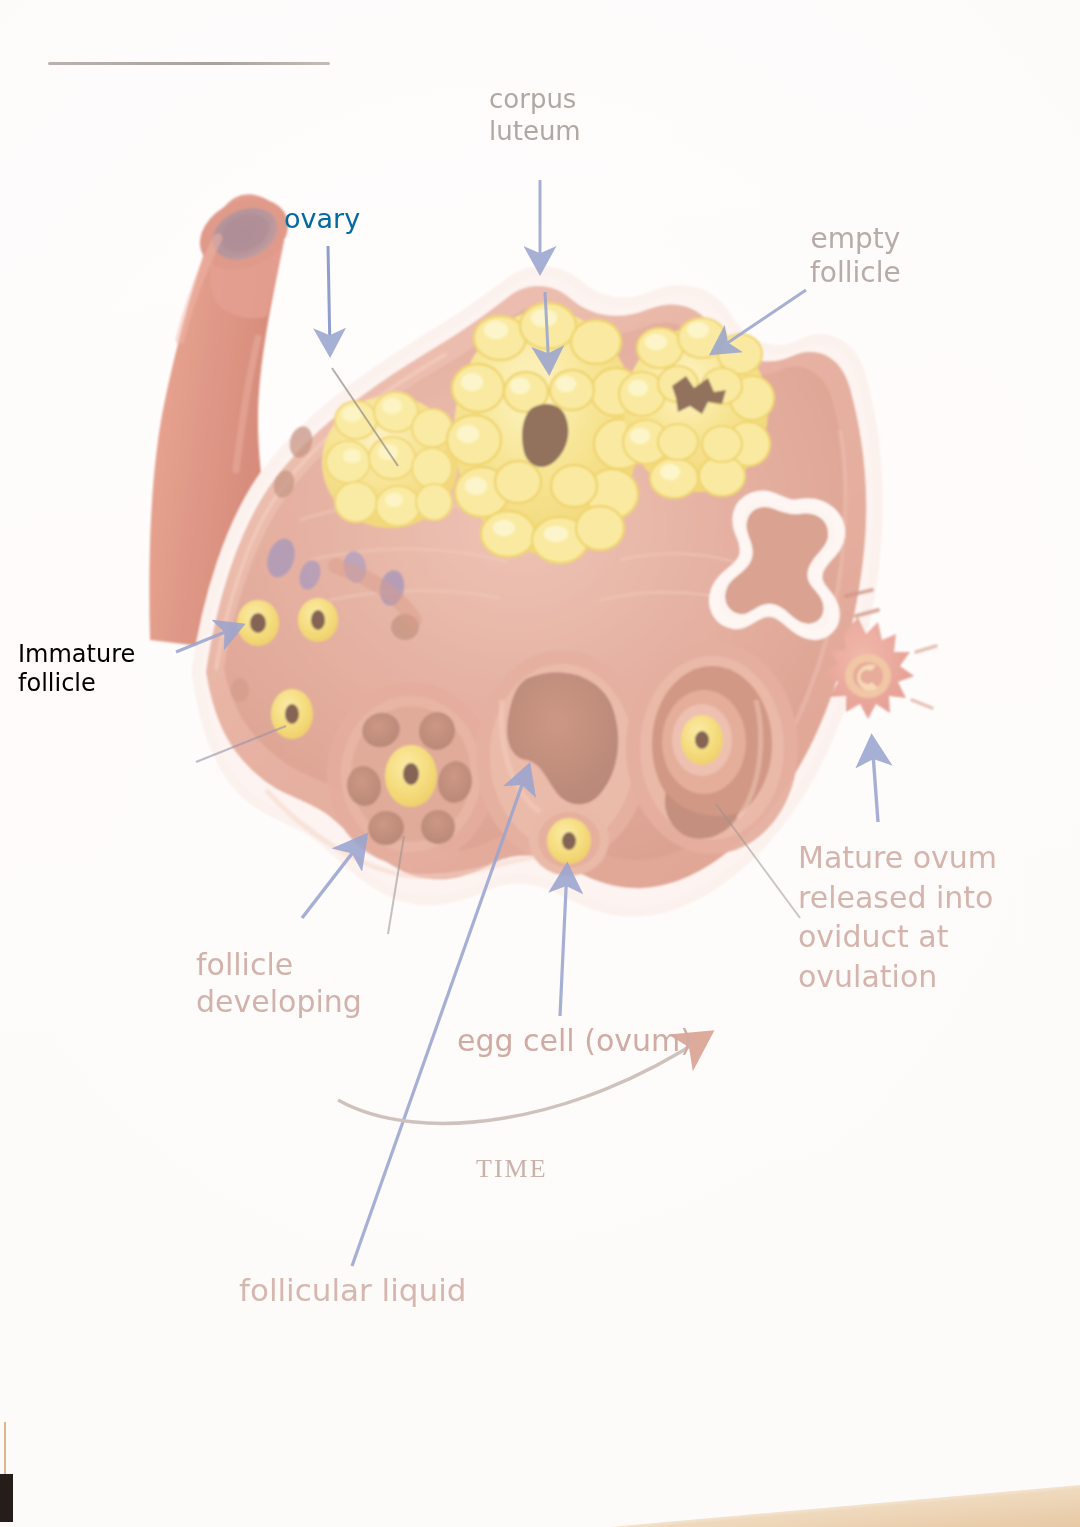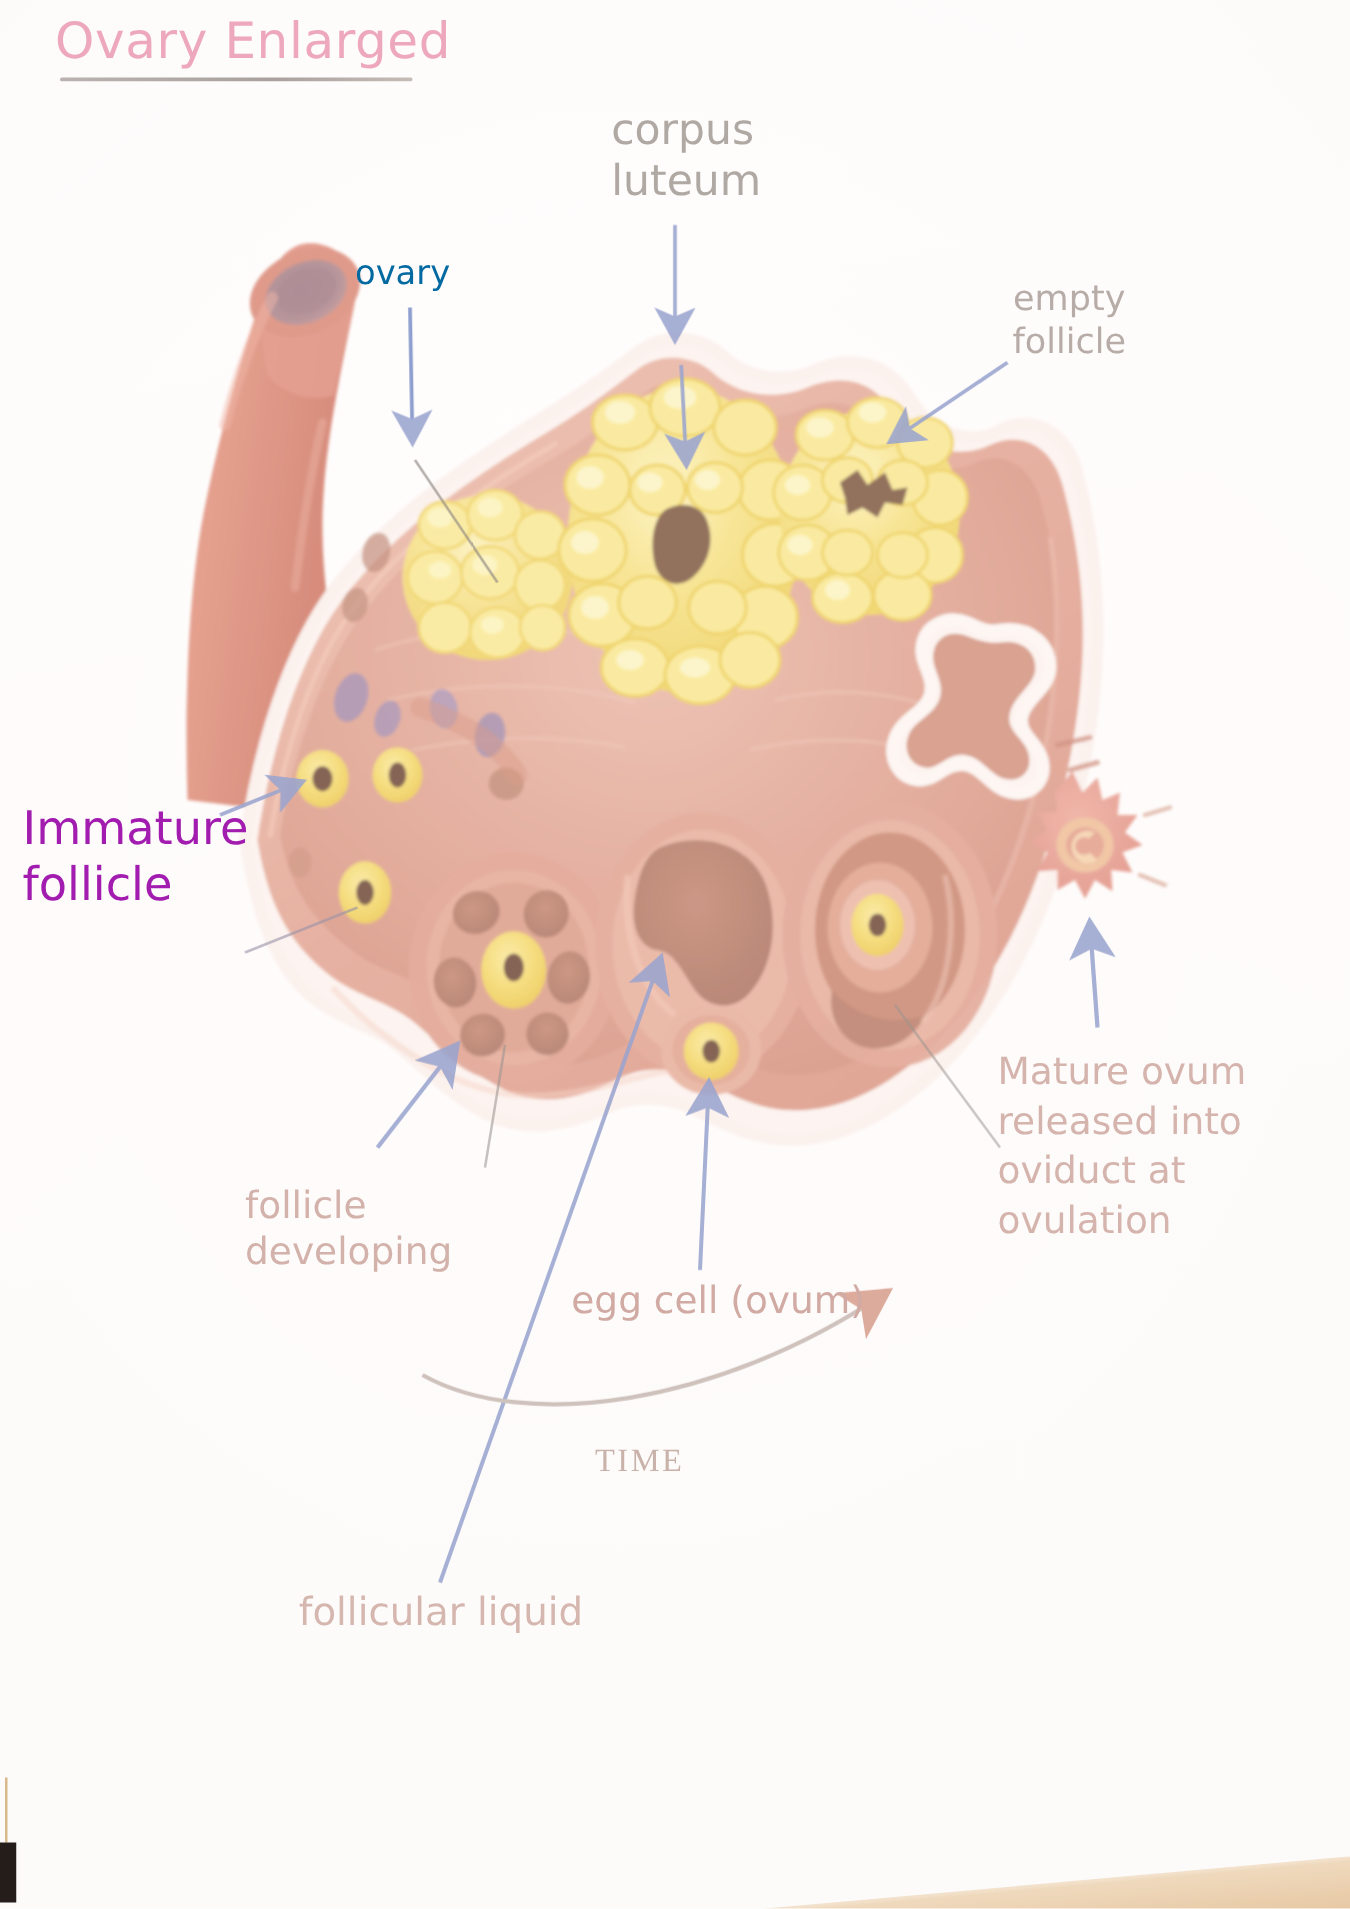--- a/index.html
+++ b/index.html
@@ -47,24 +47,24 @@
   }
   
   .label {
     position: absolute;
     font-family: "DejaVu Sans", sans-serif;
     line-height: 1.22;
     white-space: pre-line;
     pointer-events: none;
   }
 
-  #lbl-corpus-luteum { left: 489px; top: 84px; font-size: 34px; color: #b0a8a3; text-align: left; }
+  #lbl-corpus-luteum { left: 489px; top: 84px; font-size: 26px; color: #b0a8a3; text-align: left; }
   #lbl-ovary        { left: 284px; top: 203px; font-size: 27px; color: #0369a1; }
   #lbl-empty-follicle { left: 810px; top: 222px; font-size: 28px; color: #b7aca7; text-align: center; }
-  #lbl-immature     { left: 18px;  top: 640px; font-size: 37px; color: #a21caf; }
+  #lbl-immature     { left: 18px;  top: 640px; font-size: 24px; color: #000000; }
   #lbl-follicle-dev { left: 196px; top: 947px; font-size: 30px; color: #d3b2ab; }
   #lbl-egg-cell     { left: 457px; top: 1023px; font-size: 30px; color: #d0aaa3; }
   #lbl-mature-ovum  { left: 798px; top: 838px; font-size: 30px; color: #d5b4ad; line-height: 1.32; }
   #lbl-follicular-liquid { left: 239px; top: 1272px; font-size: 31px; color: #d6b7b0; }
   #lbl-time         { left: 476px; top: 1153px; font-family: "Liberation Serif", serif; font-size: 26px; letter-spacing: 2px; color: #c9b2aa; }
 
   
   #art, #leaders {
     position: absolute;
     left: 0; top: 0;
@@ -490,21 +490,20 @@
       <path d="M560,1016 L567,868" stroke="#9aa4cf" stroke-width="3.2" fill="none" marker-end="url(#arrBlue)"></path>
 
       <path d="M878,822 L872,740" stroke="#9aa4cf" stroke-width="3.4" fill="none" marker-end="url(#arrBlue)"></path>
 
       <path d="M800,918 L716,804" stroke="#9a9490" stroke-width="2" fill="none" opacity="0.6"></path>
 
       <path d="M338,1100 C420,1146 574,1124 706,1036" stroke="#c9bab4" stroke-width="3.4" fill="none" marker-end="url(#arrPink)"></path>
     </g>
   </svg>
 
-  <div id="title">Ovary Enlarged</div>
   <div id="title-underline"></div>
 
   <div class="label" id="lbl-corpus-luteum">corpus
 luteum</div>
   <div class="label" id="lbl-ovary">ovary</div>
   <div class="label" id="lbl-empty-follicle">empty
 follicle</div>
   <div class="label" id="lbl-immature">Immature
 follicle</div>
   <div class="label" id="lbl-follicle-dev">follicle

